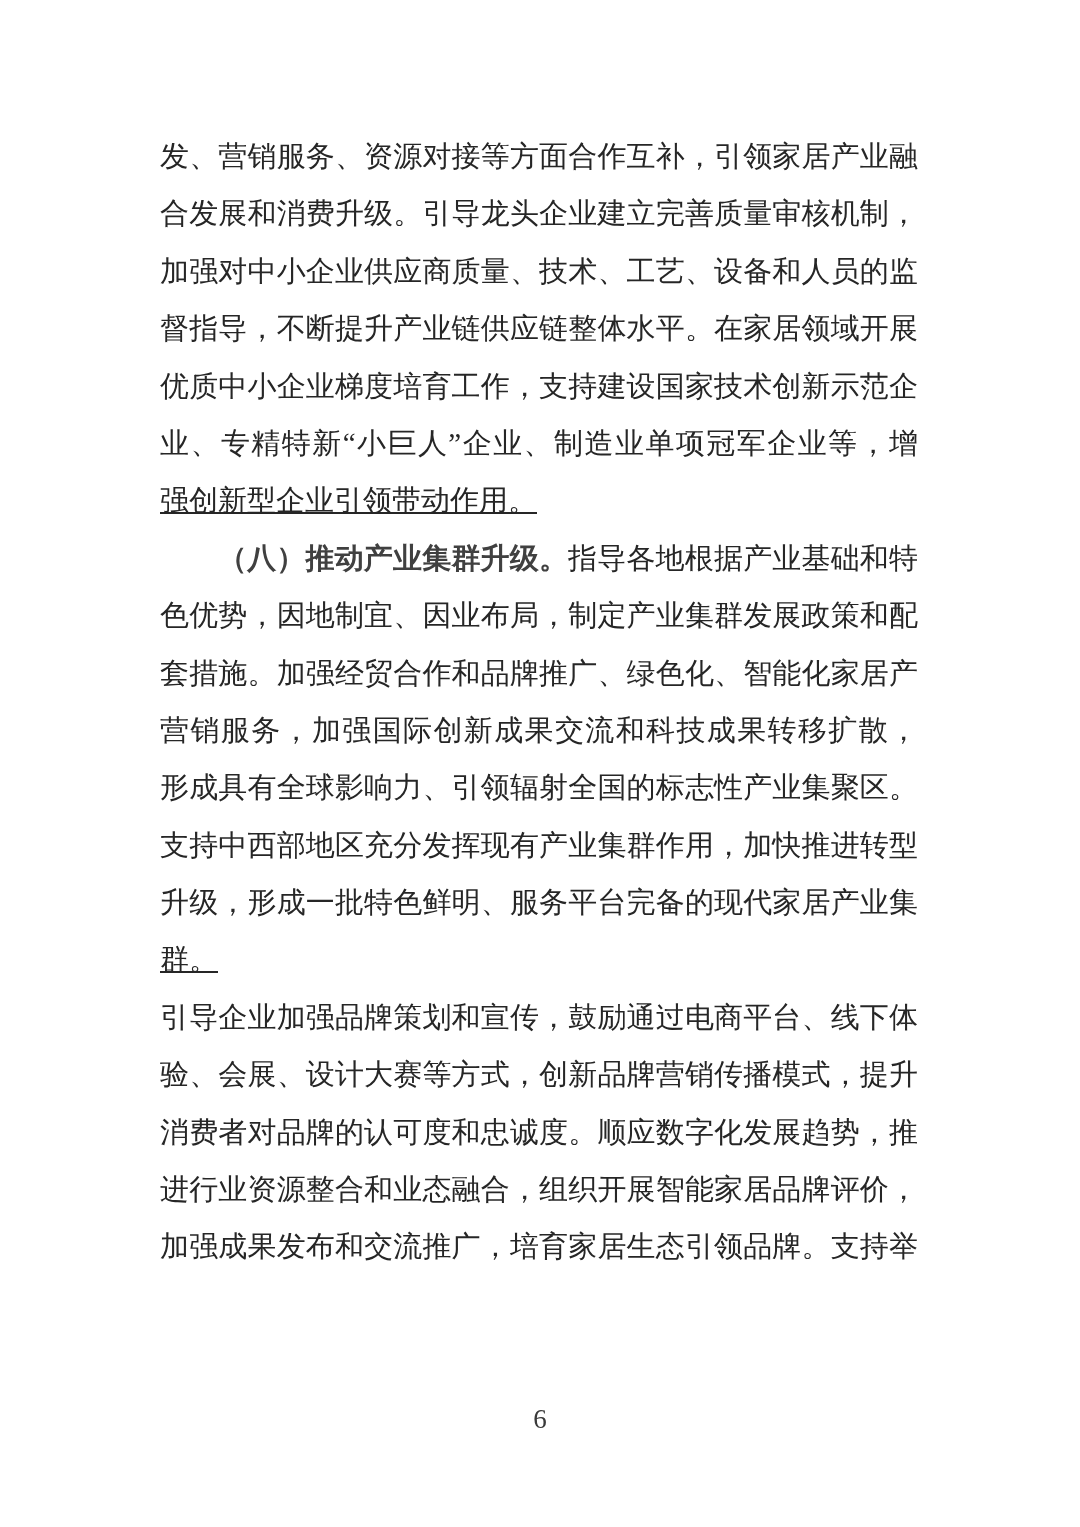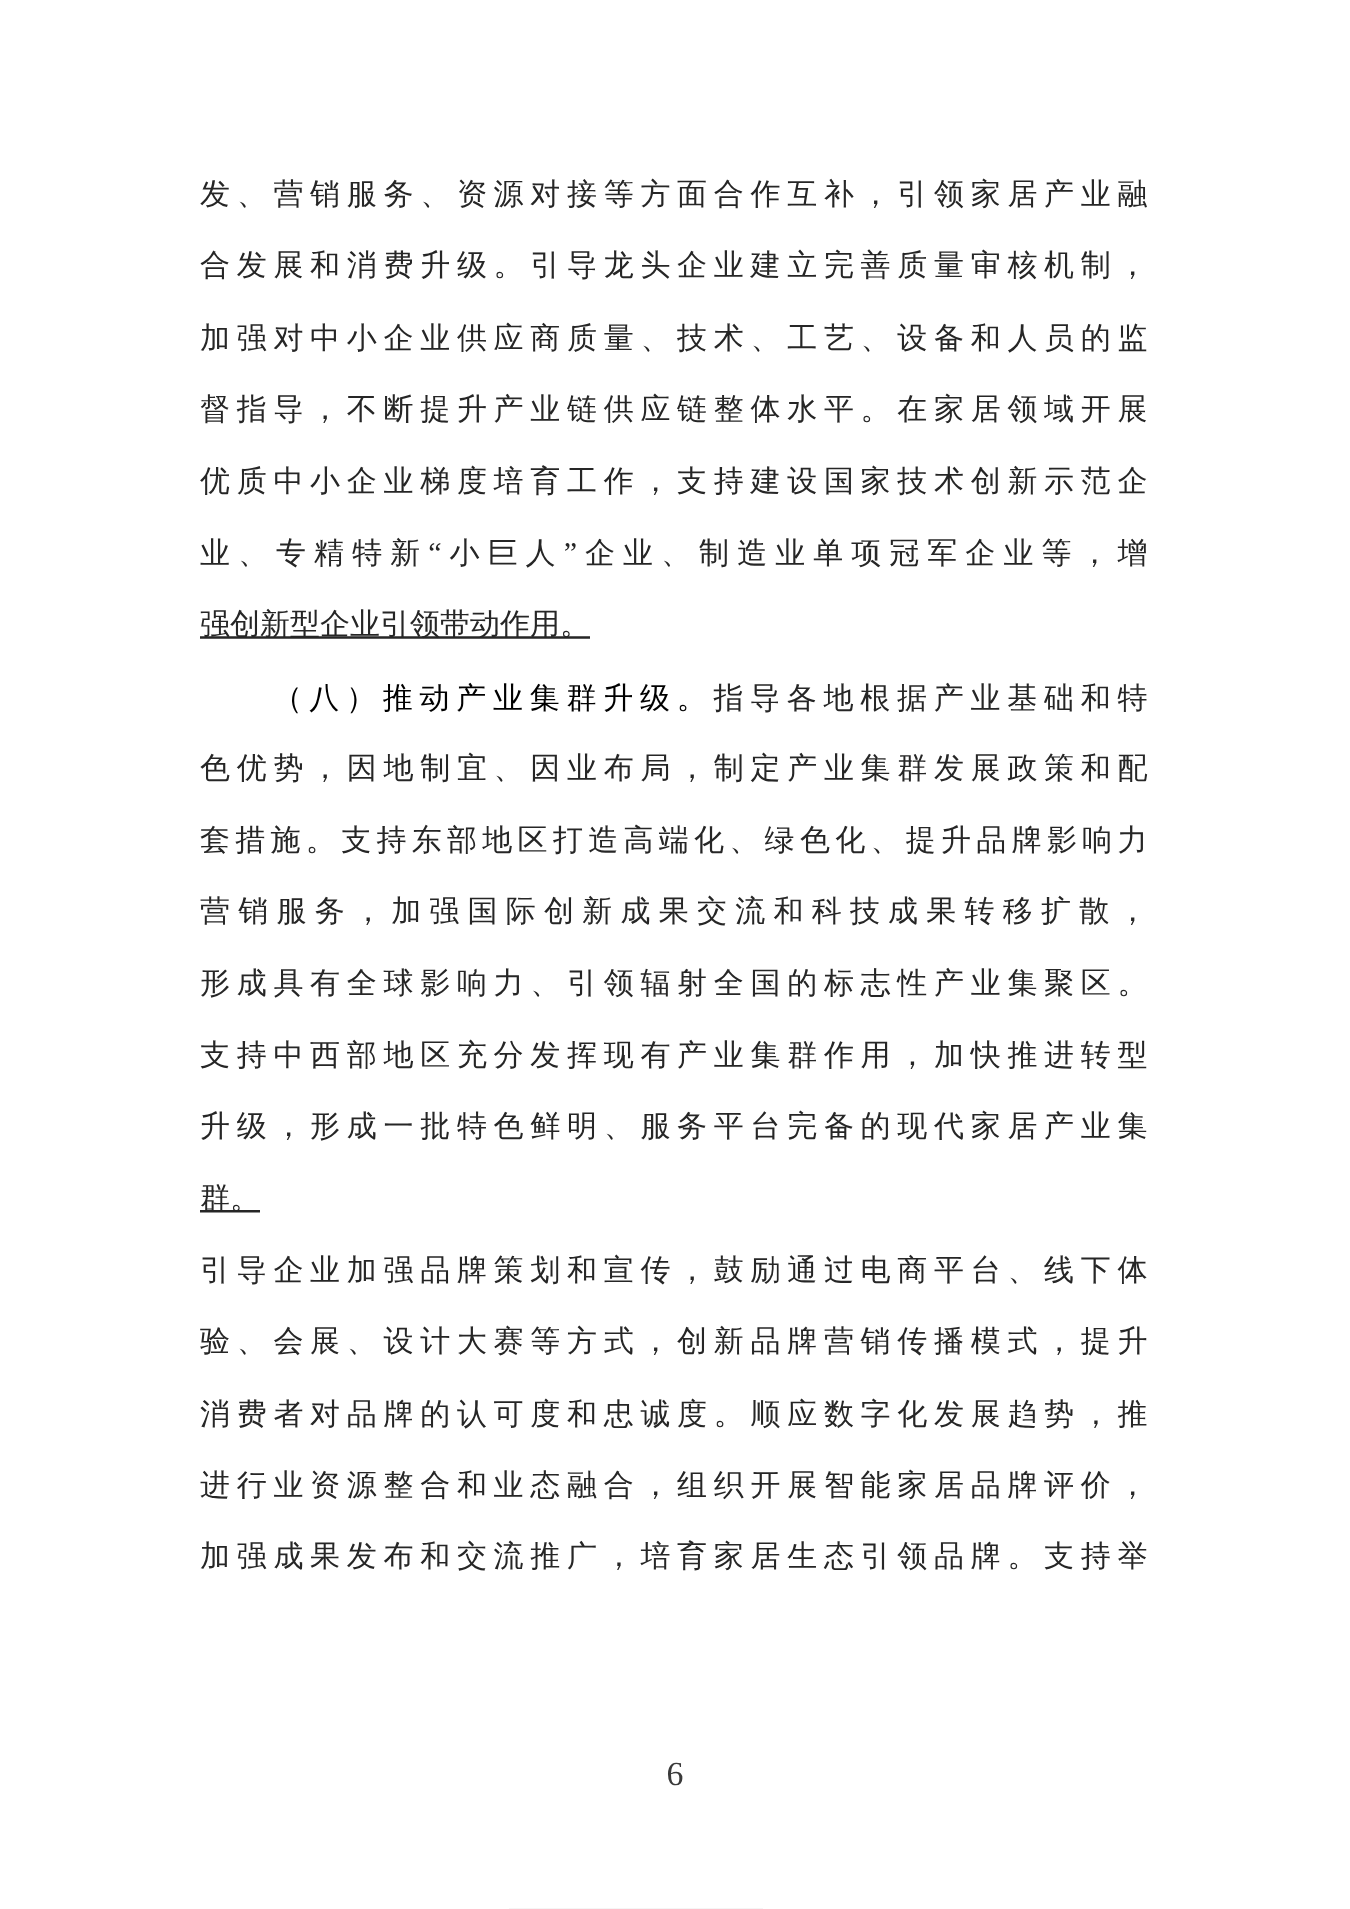--- a/index.html
+++ b/index.html
@@ -14,21 +14,21 @@
     margin: 0 auto;
     background: #ffffff;
     overflow: hidden;
     font-family: "Liberation Serif", "DejaVu Serif", serif;
   }
   .doc-body {
     position: absolute;
     left: 160px;
     top: 128px;
     width: 758px;
-    font-size: 24px;
+    font-size: 29px;
     line-height: 57.4px;
     color: #262626;
     letter-spacing: 0;
   }
   .paragraph {
     margin: 0;
     padding: 0;
   }
   .line {
     text-align: justify;
@@ -40,22 +40,22 @@
   .line.last {
     text-align-last: left;
     white-space: normal;
     text-decoration: underline;
   }
   .line.indent {
     text-indent: 58px;
   }
   .head {
     font-family: "Liberation Sans", "DejaVu Sans", sans-serif;
-    font-weight: 400;
-    color: #000000;
+    font-weight: 700;
+    color: #404040;
   }
   .page-number {
     position: absolute;
     left: 0;
     top: 1404px;
     width: 100%;
     text-align: center;
     font-size: 27px;
     color: #3a3a3a;
     font-family: "Liberation Serif", "DejaVu Serif", serif;
@@ -71,21 +71,21 @@
         <div class="line">合发展和消费升级。引导龙头企业建立完善质量审核机制，</div>
         <div class="line">加强对中小企业供应商质量、技术、工艺、设备和人员的监</div>
         <div class="line">督指导，不断提升产业链供应链整体水平。在家居领域开展</div>
         <div class="line">优质中小企业梯度培育工作，支持建设国家技术创新示范企</div>
         <div class="line">业、专精特新“小巨人”企业、制造业单项冠军企业等，增</div>
         <div class="line last">强创新型企业引领带动作用。</div>
       </div>
       <div class="paragraph">
         <div class="line indent"><span class="head">（八）推动产业集群升级。</span>指导各地根据产业基础和特</div>
         <div class="line">色优势，因地制宜、因业布局，制定产业集群发展政策和配</div>
-        <div class="line">套措施。支持东部地区打造高端化、绿色化、提升品牌影响力</div>
+        <div class="line">套措施。加强经贸合作和品牌推广、绿色化、智能化家居产</div>
         <div class="line">营销服务，加强国际创新成果交流和科技成果转移扩散，</div>
         <div class="line">形成具有全球影响力、引领辐射全国的标志性产业集聚区。</div>
         <div class="line">支持中西部地区充分发挥现有产业集群作用，加快推进转型</div>
         <div class="line">升级，形成一批特色鲜明、服务平台完备的现代家居产业集</div>
         <div class="line last">群。</div>
       </div>
       <div class="paragraph">
         <div class="line">引导企业加强品牌策划和宣传，鼓励通过电商平台、线下体</div>
         <div class="line">验、会展、设计大赛等方式，创新品牌营销传播模式，提升</div>
         <div class="line">消费者对品牌的认可度和忠诚度。顺应数字化发展趋势，推</div>

